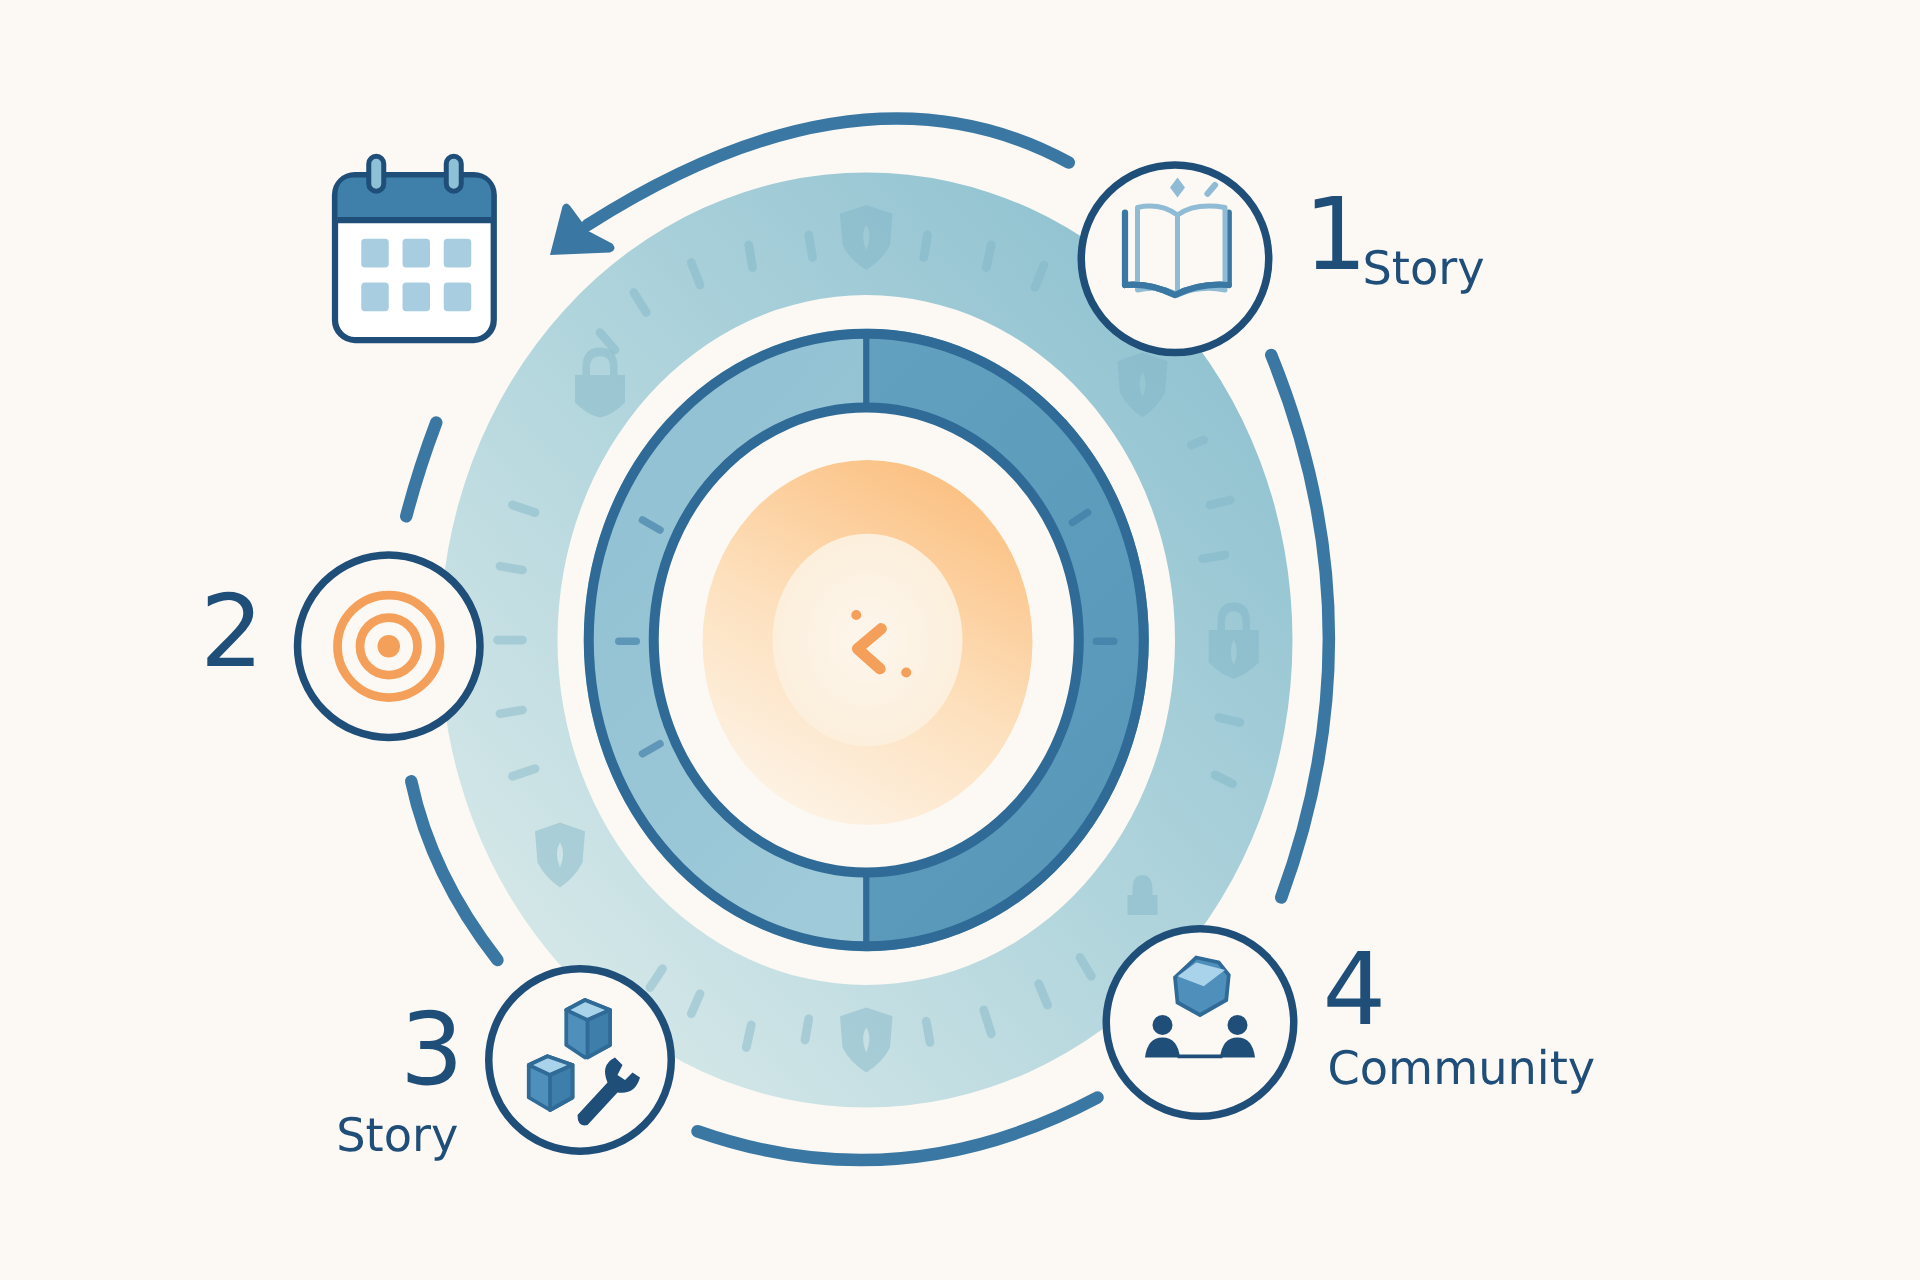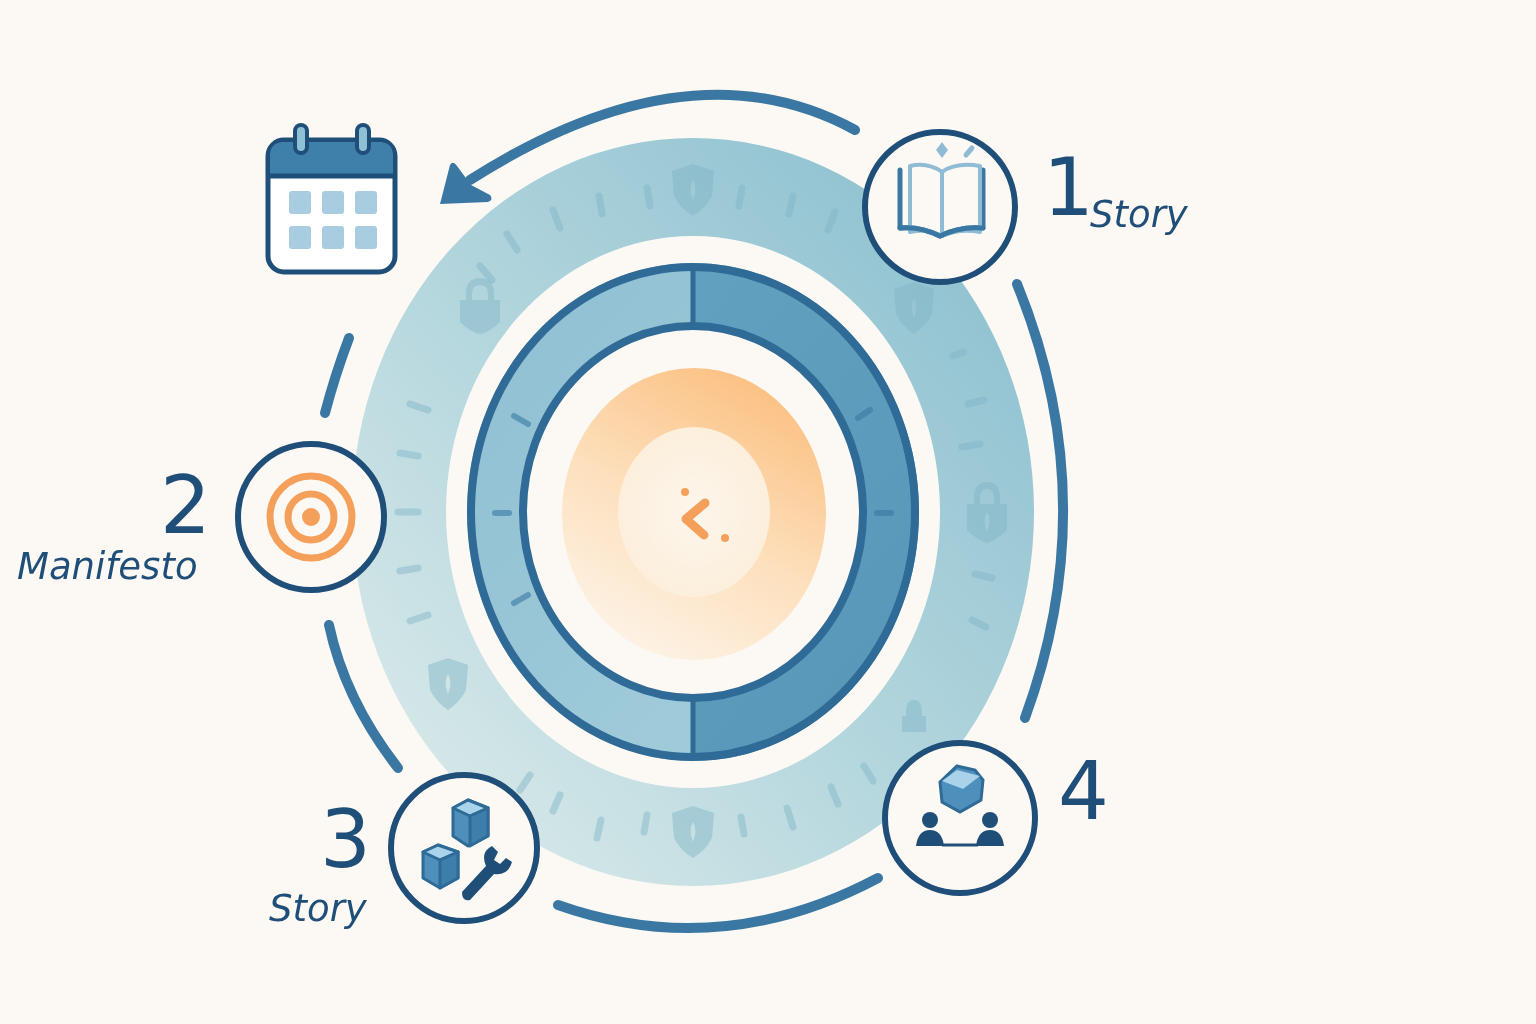--- a/index.html
+++ b/index.html
@@ -5,21 +5,21 @@
   html, body { margin: 0; padding: 0; }
   body {
     width: 1536px; height: 1024px; overflow: hidden;
     background: #fcf9f4;
     font-family: "DejaVu Sans", "Liberation Sans", sans-serif;
   }
   #stage { position: relative; width: 1536px; height: 1024px; }
   #diagram { position: absolute; left: 0; top: 0; }
   .label { position: absolute; color: #1f4e79; white-space: nowrap; }
   .num { font-size: 80px; font-weight: 400; line-height: 1; letter-spacing: -2px; }
-  .name { font-size: 37px; line-height: 1; font-style: italic; }
+  .name { font-size: 37px; line-height: 1; }
   .step { cursor: pointer; }
 </style>
 </head>
 <body>
 
 <div id="stage">
   <svg id="diagram" width="1536" height="1024" viewBox="0 0 1536 1024" xmlns="http://www.w3.org/2000/svg">
     <defs>
       <linearGradient id="bandGrad" x1="0" y1="1" x2="1" y2="0">
         <stop offset="0" stop-color="#e2eeec"></stop>
@@ -198,23 +198,23 @@
   </svg>
 
   <div class="label" style="left:1043px; top:148px;">
     <span class="num">1</span>
   </div>
   <div class="label name" style="left:1090px; top:196px;">Story</div>
 
   <div class="label" style="left:160px; top:466px;">
     <span class="num">2</span>
   </div>
-  <div class="label name" style="left:17px; top:548px;">Manifesto</div>
 
   <div class="label" style="left:320px; top:800px;">
     <span class="num">3</span>
   </div>
   <div class="label name" style="left:269px; top:890px;">Story</div>
 
   <div class="label" style="left:1058px; top:752px;">
     <span class="num">4</span>
   </div>
+  <div class="label name" style="left:1062px; top:836px;">Community</div>
 </div>
 
 </body></html>

